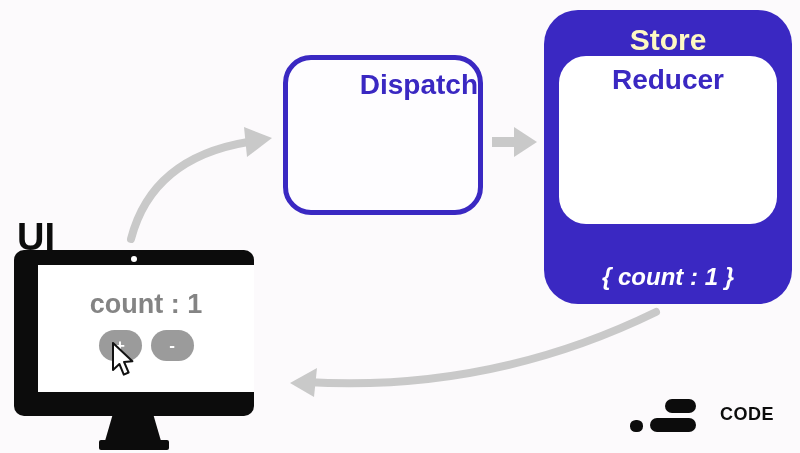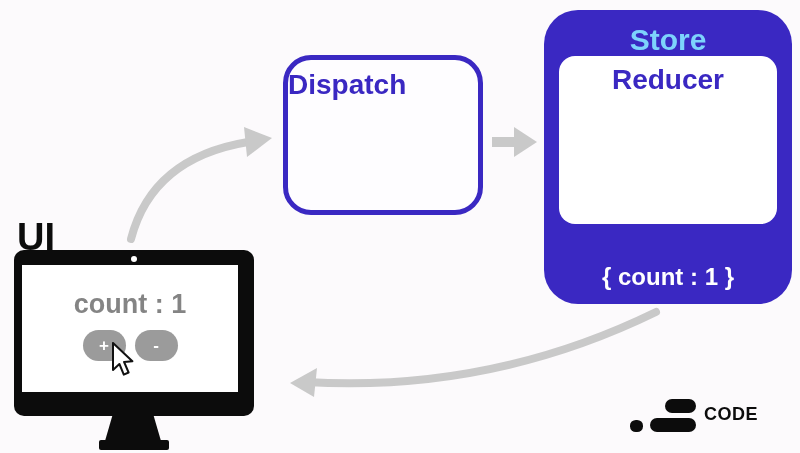--- a/index.html
+++ b/index.html
@@ -23,75 +23,75 @@
   }
   .arrows { position: absolute; left: 0; top: 0; }
 
   
   .dispatch-box {
     position: absolute; left: 283px; top: 55px;
     width: 200px; height: 160px;
     border: 5px solid var(--indigo);
     border-radius: 28px;
     background: #fefdff;
-    text-align: left;
+    text-align: right;
   }
   .dispatch-label {
     margin-top: 9px;
     font-size: 28px; font-weight: bold;
     color: var(--indigo);
   }
 
   
   .store-box {
     position: absolute; left: 544px; top: 10px;
     width: 248px; height: 294px;
     background: var(--indigo);
     border-radius: 34px;
   }
   .store-label {
     text-align: center; margin-top: 13px;
-    font-size: 30px; font-weight: bold; color: #7dd3fc;
+    font-size: 30px; font-weight: bold; color: #fef9c3;
   }
   .reducer-box {
     position: absolute; left: 15px; top: 46px;
     width: 218px; height: 168px;
     background: #ffffff;
-    border-radius: 16px;
+    border-radius: 27px;
     text-align: center;
   }
   .reducer-label {
     margin-top: 8px;
     font-size: 28px; font-weight: bold;
     color: var(--indigo);
   }
   .store-state {
     position: absolute; bottom: 13px; width: 100%;
     text-align: center;
-    font-size: 24px; font-weight: bold; color: #ffffff;
+    font-size: 24px; font-weight: bold; color: #ffffff; font-style: italic;
   }
 
   
   .ui-label {
     position: absolute; left: 17px; top: 216px;
     font-size: 38px; font-weight: bold; color: var(--ink);
   }
   .monitor-frame {
     position: absolute; left: 14px; top: 250px;
     width: 240px; height: 166px;
     background: var(--ink);
     border-radius: 10px;
   }
   .camera-dot {
     position: absolute; top: 6px; left: 50%;
     transform: translateX(-50%);
     width: 6px; height: 6px; border-radius: 50%; background: #ffffff;
   }
   .screen {
-    position: absolute; left: 8px; top: 15px;
+    position: absolute; left: 24px; top: 15px;
     width: 216px; height: 127px;
     background: #ffffff;
   }
   .count-text {
     text-align: center; margin-top: 24px;
     font-size: 27px; font-weight: bold;
     color: var(--screen-text-gray);
   }
   .btn-row {
     display: flex; justify-content: center;
@@ -134,21 +134,21 @@
     width: 31px; height: 14px;
     background: var(--ink); border-radius: 7px;
   }
   .logo-pill-bottom {
     position: absolute; left: 20px; top: 24px;
     width: 46px; height: 14px;
     background: var(--ink); border-radius: 7px;
   }
   .logo-text {
     margin-left: 7px; width: 86px;
-    text-align: left;
+    text-align: center;
     font-size: 18px; font-weight: bold; line-height: 1.08;
     letter-spacing: 0.5px; color: var(--ink);
   }
 </style>
 </head>
 <body>
 
 <div class="canvas">
 
   <svg class="arrows" width="800" height="453" viewBox="0 0 800 453">

